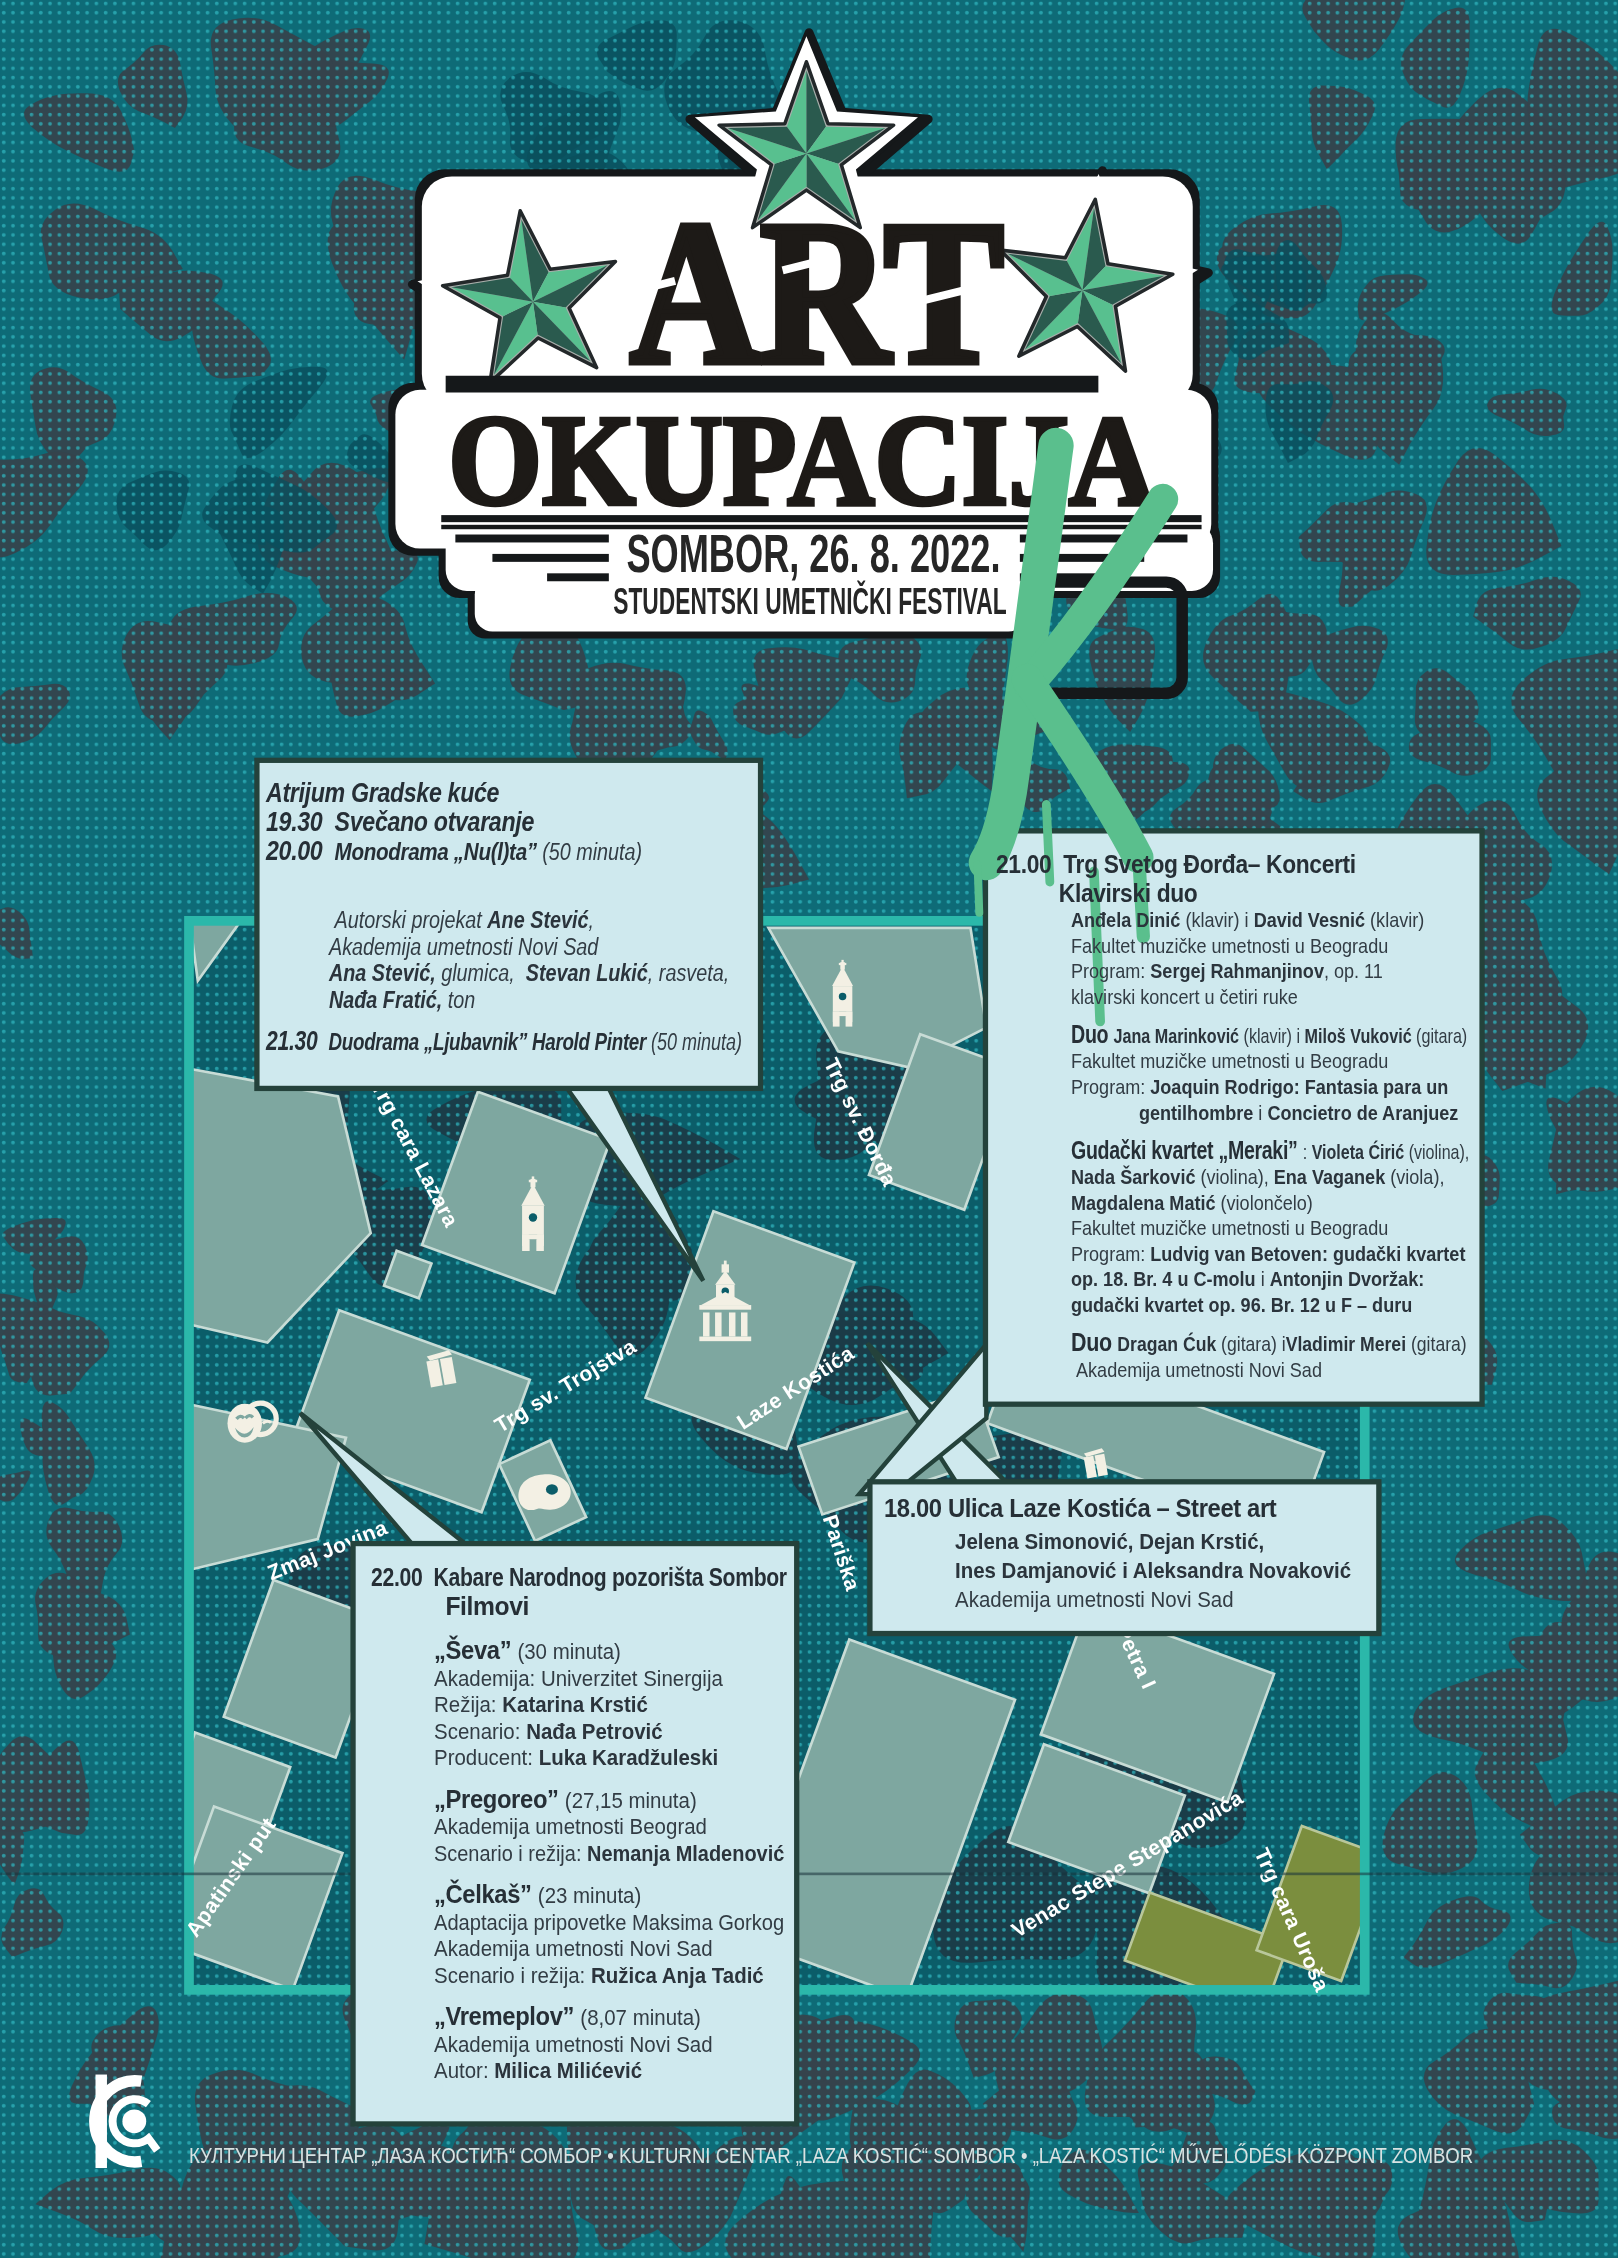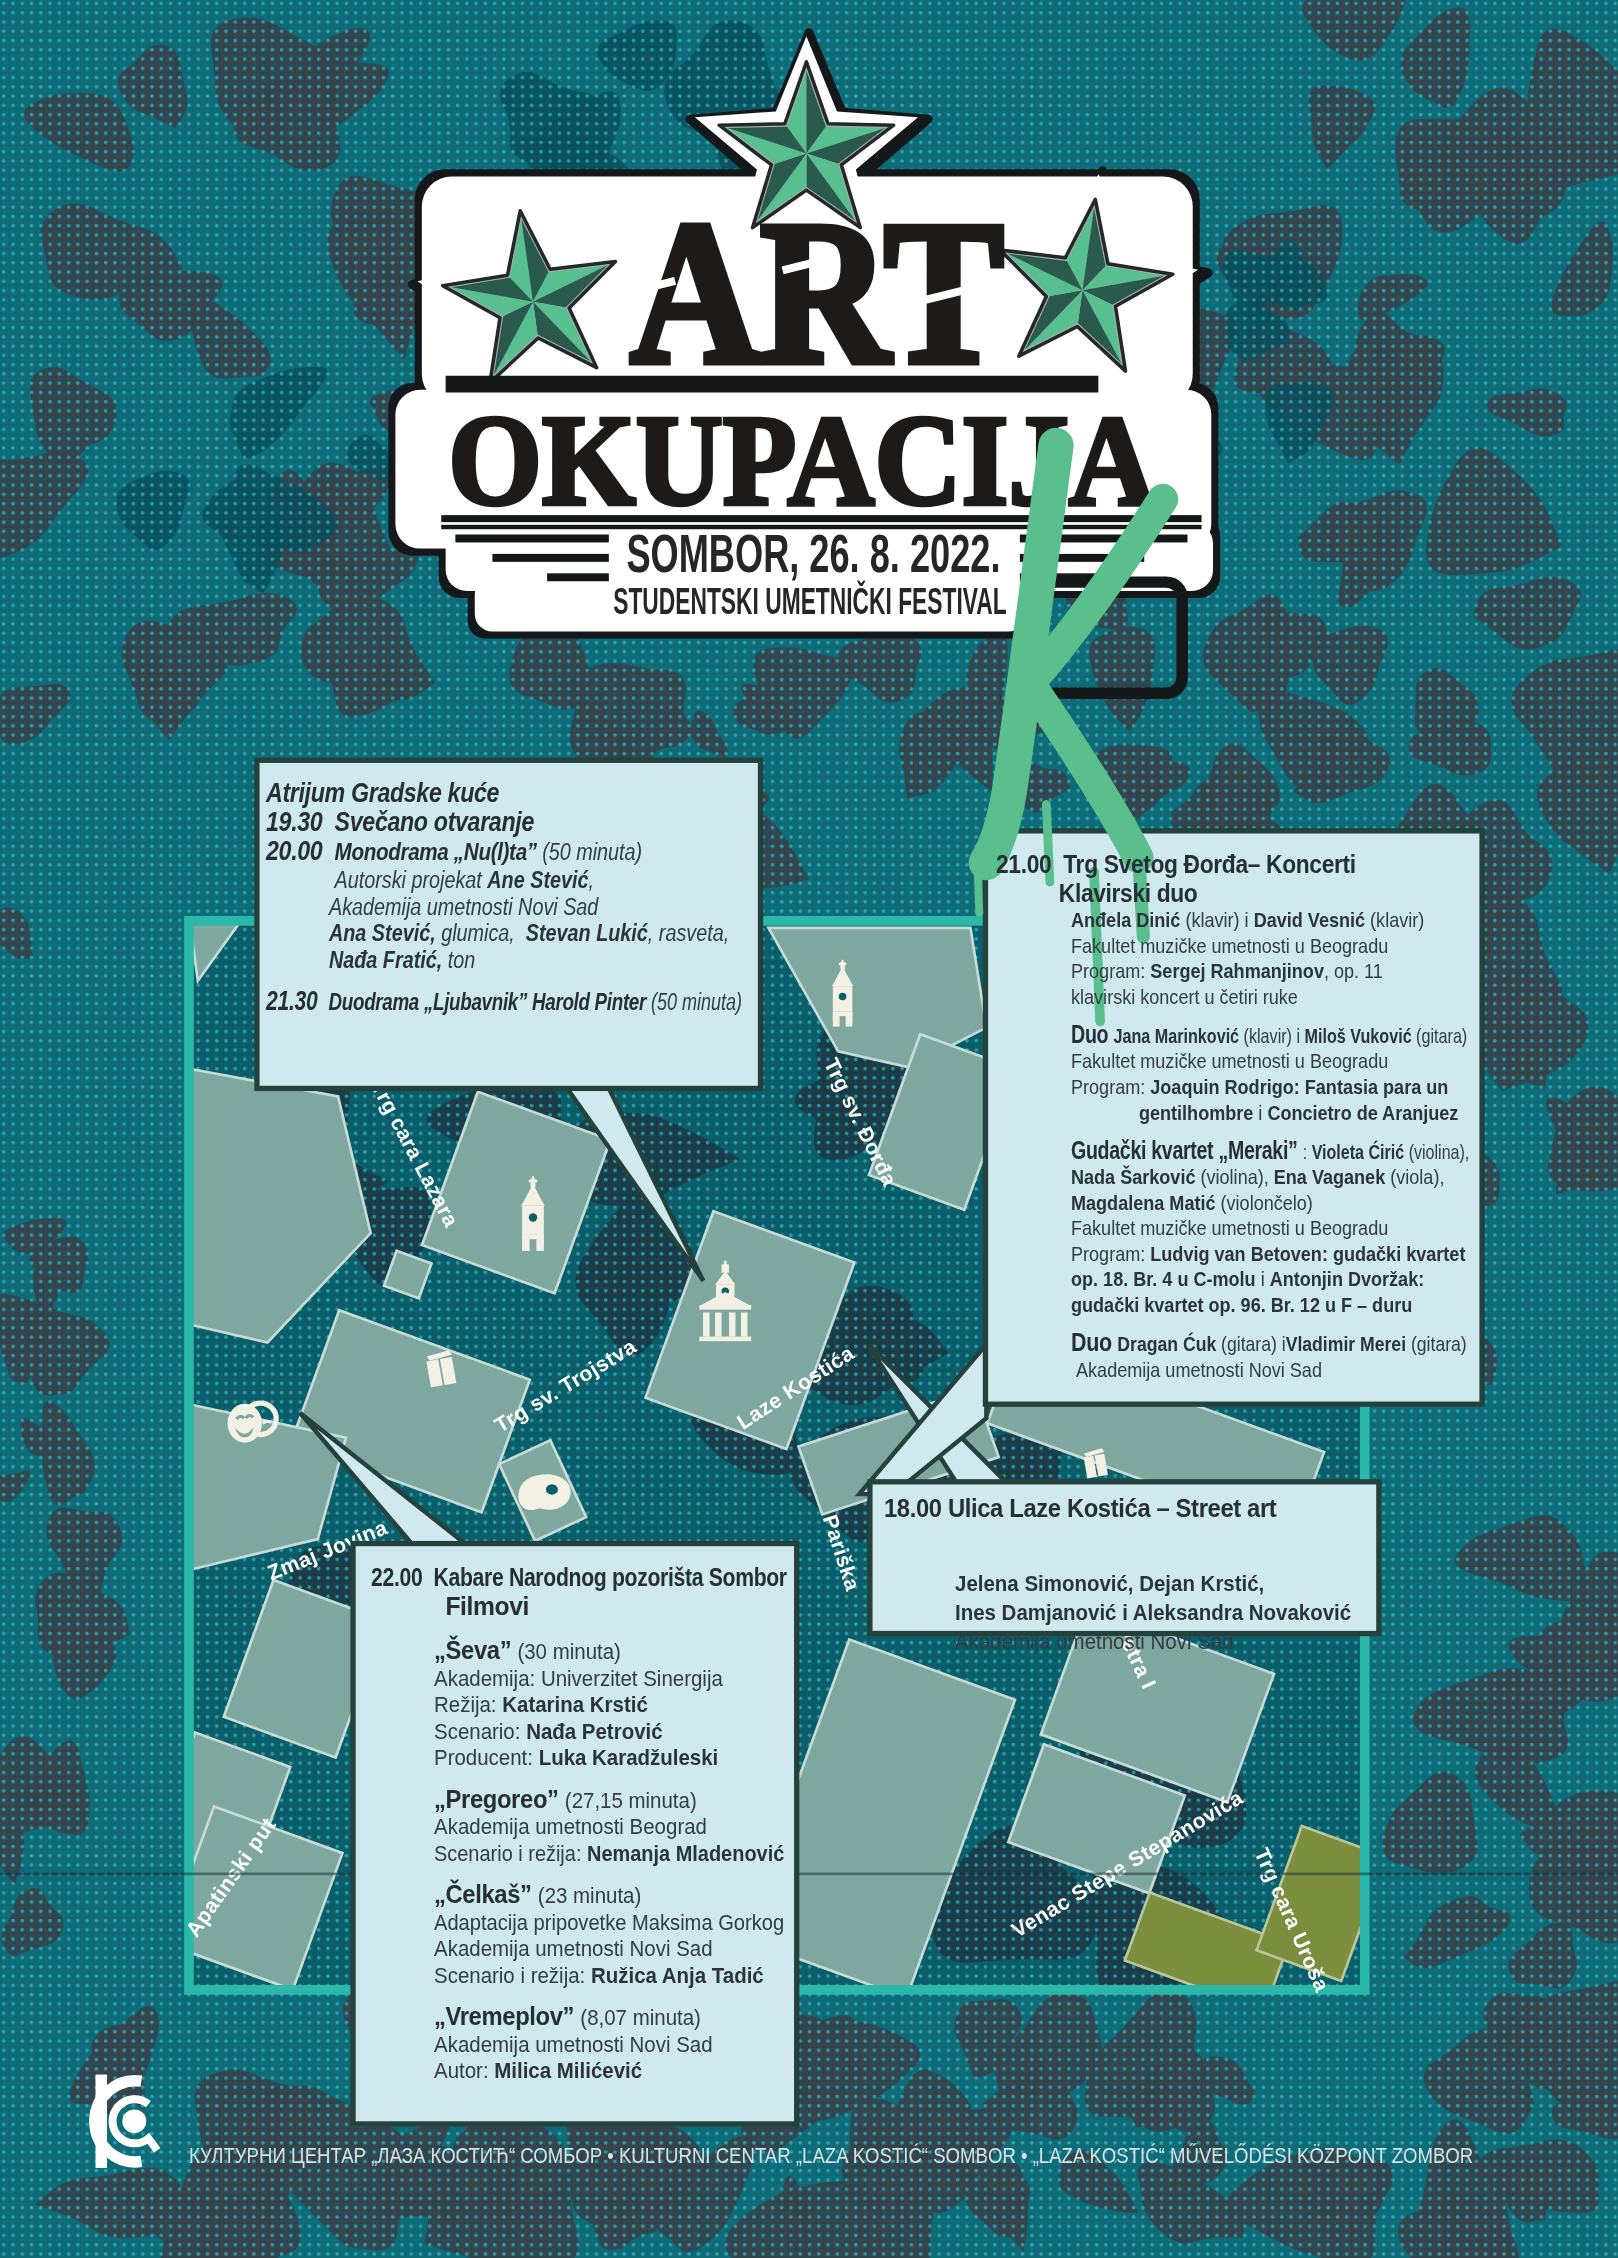--- a/index.html
+++ b/index.html
@@ -492,21 +492,21 @@
 </g>
 
 <text x="214" y="2452" font-family="Liberation Sans, sans-serif" font-size="25.5" fill="#d8e2e2" textLength="1456" lengthAdjust="spacingAndGlyphs">КУЛТУРНИ ЦЕНТАР „ЛАЗА КОСТИЋ“ СОМБОР • KULTURNI CENTAR „LAZA KOSTIĆ“ SOMBOR • „LAZA KOSTIĆ“ MŰVELŐDÉSI KÖZPONT ZOMBOR</text>
 </svg>
 
 <div class="box" style="left:247px;top:760px;width:504px;height:328px;font-size:23px;line-height:26.5px;font-style:italic;">
 <div style="padding:19.4px 0 0 18.5px;">
 <div class="ln hd" style="font-size: 27px; line-height: 29px; transform: scaleX(0.86);">Atrijum Gradske kuće</div>
 <div class="ln hd" style="font-size: 27px; line-height: 29px; transform: scaleX(0.86);">19.30&nbsp;&nbsp;Svečano otvaranje</div>
 <div class="ln" style="line-height: 29px; transform: scaleX(0.86);"><span class="hd" style="font-size:27px;">20.00&nbsp;&nbsp;</span><span class="hd" style="font-size:24px;">Monodrama „Nu(l)ta” </span>(50 minuta)</div>
-<div style="padding-left:63px;">
+<div style="padding-left:63px;margin-top:40px;">
 <div class="ln" style="transform: scaleX(0.86);">&nbsp;Autorski projekat <b>Ane Stević</b>,</div>
 <div class="ln" style="transform: scaleX(0.86);">Akademija umetnosti Novi Sad</div>
 <div class="ln" style="transform: scaleX(0.86);"><b>Ana Stević,</b> glumica,&nbsp; <b>Stevan Lukić</b>, rasveta,</div>
 <div class="ln" style="transform: scaleX(0.86);"><b>Nađa Fratić,</b> ton</div>
 </div>
 <div style="height:14px;"></div>
 <div class="ln" style="line-height: 29px; transform: scaleX(0.783626);"><span class="hd" style="font-size:27px;">21.30&nbsp;&nbsp;</span><span class="hd" style="font-size:24px;">Duodrama „Ljubavnik” Harold Pinter </span>(50 minuta)</div>
 </div>
   </div>
 
@@ -535,21 +535,21 @@
 <div style="height:12.4px;"></div>
 <div class="ln" style="transform: scaleX(0.83859);"><span class="hd" style="font-size:25.6px;">Duo </span><b>Dragan Ćuk</b> (gitara) i<b>Vladimir Merei</b> (gitara)</div>
 <div class="ln" style="transform: scaleX(0.86);">&nbsp;Akademija umetnosti Novi Sad</div>
 </div>
 </div>
   </div>
 
 <div class="box" style="left:870px;top:1482px;width:509px;height:152px;font-size:22px;line-height:29px;">
 <div style="padding:10.6px 0 0 14px;">
 <div class="ln hd" style="font-size: 25.6px; line-height: 30px; transform: scaleX(0.93);">18.00 Ulica Laze Kostića – Street art</div>
-<div style="padding-left:71px;padding-top:4.4px;margin-top:42px;">
+<div style="padding-left:71px;padding-top:4.4px;">
 <div class="ln" style="transform: scaleX(0.93);"><b>Jelena Simonović, Dejan Krstić,</b></div>
 <div class="ln" style="transform: scaleX(0.93);"><b>Ines Damjanović i Aleksandra Novaković</b></div>
 <div class="ln" style="transform: scaleX(0.93);">Akademija umetnosti Novi Sad</div>
 </div>
 </div>
   </div>
 
 <div class="box" style="left:353px;top:1544px;width:444px;height:581px;font-size:22px;line-height:26.5px;">
 <div style="padding:19.4px 0 0 17.6px;">
 <div class="ln hd" style="font-size: 26.5px; line-height: 29px; transform: scaleX(0.798978);">22.00&nbsp;&nbsp;Kabare Narodnog pozorišta Sombor</div>

